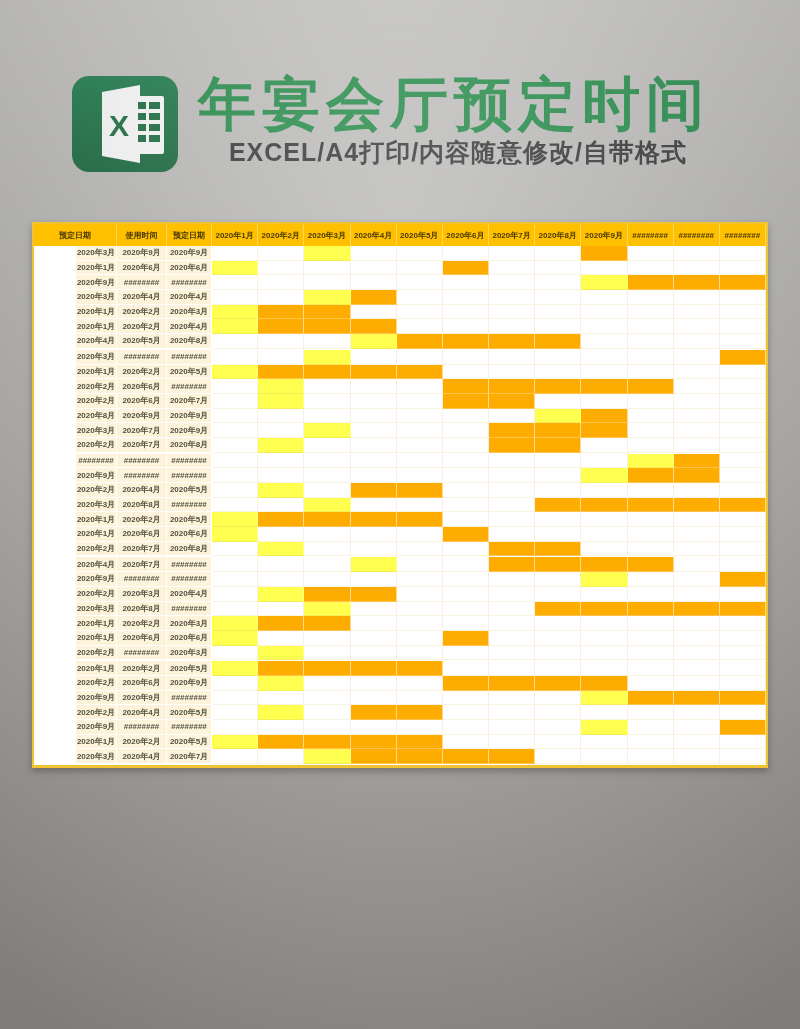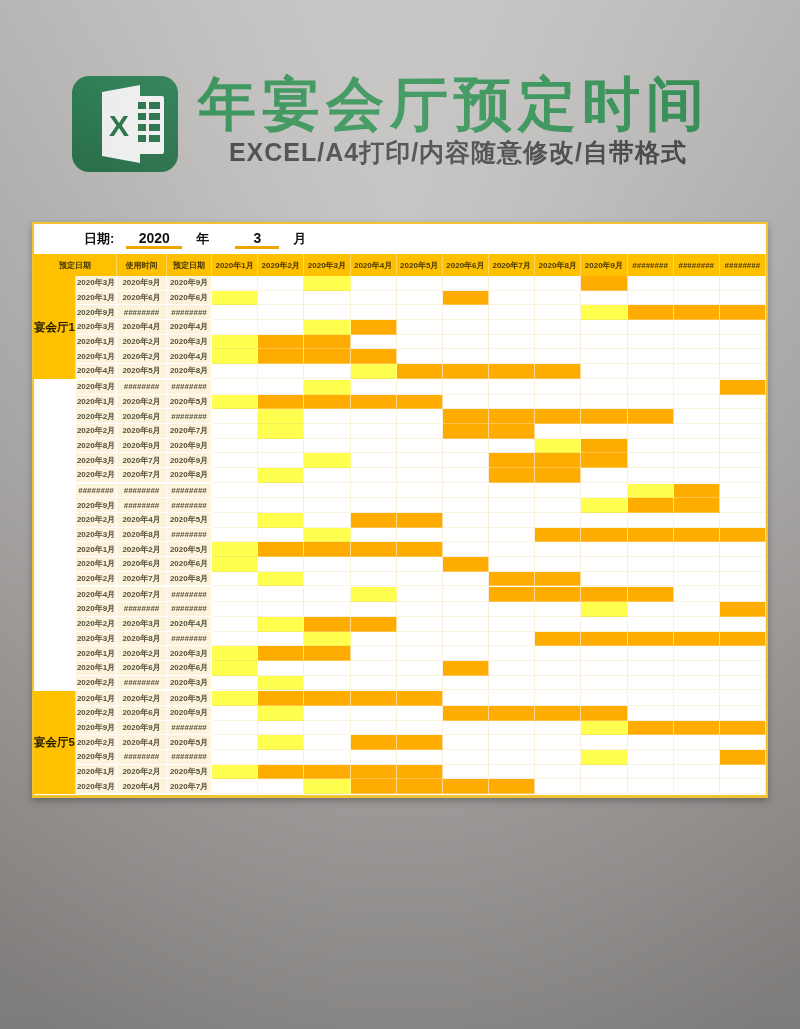--- a/index.html
+++ b/index.html
@@ -73,48 +73,40 @@
         <rect x="77" y="59" width="11" height="7"></rect>
     </g>
     <text x="47" y="60" font-size="30" font-weight="bold" fill="#1f7246" text-anchor="middle" font-family="Liberation Sans, DejaVu Sans, sans-serif">X</text>
   </svg>
 
   <div class="brand-title">年宴会厅预定时间</div>
   <div class="brand-subtitle">EXCEL/A4打印/内容随意修改/自带格式</div>
 
   <div class="card">
 
-    <div class="date-bar">
-      <span>日期:</span>
-      <span class="date-value">2020</span>
-      <span class="unit">年</span>
-      <span class="date-value month">3</span>
-      <span class="unit">月</span>
-    </div>
 
     <div class="grid-header">
         <div class="header-cell">预定日期</div>
         <div class="header-cell">使用时间</div>
         <div class="header-cell">预定日期</div>
         <div class="header-cell">2020年1月</div>
         <div class="header-cell">2020年2月</div>
         <div class="header-cell">2020年3月</div>
         <div class="header-cell">2020年4月</div>
         <div class="header-cell">2020年5月</div>
         <div class="header-cell">2020年6月</div>
         <div class="header-cell">2020年7月</div>
         <div class="header-cell">2020年8月</div>
         <div class="header-cell">2020年9月</div>
         <div class="header-cell">########</div>
         <div class="header-cell">########</div>
         <div class="header-cell">########</div>
       </div>
     <div>
         <div class="section">
-          <div class="hall-label" style="grid-row: 1 / span 7;">宴会厅1</div>
           <div class="date-cell" style="grid-area: 1 / 2;">2020年3月</div>
           <div class="date-cell" style="grid-area: 1 / 3;">2020年9月</div>
           <div class="date-cell" style="grid-area: 1 / 4;">2020年9月</div>
           <div class="month-cell" style="grid-area: 1 / 5;"></div>
           <div class="month-cell" style="grid-area: 1 / 6;"></div>
           <div class="month-cell mark" style="grid-area: 1 / 7;"></div>
           <div class="month-cell" style="grid-area: 1 / 8;"></div>
           <div class="month-cell" style="grid-area: 1 / 9;"></div>
           <div class="month-cell" style="grid-area: 1 / 10;"></div>
           <div class="month-cell" style="grid-area: 1 / 11;"></div>
@@ -529,21 +521,20 @@
           <div class="month-cell" style="grid-area: 7 / 9;"></div>
           <div class="month-cell" style="grid-area: 7 / 10;"></div>
           <div class="month-cell" style="grid-area: 7 / 11;"></div>
           <div class="month-cell" style="grid-area: 7 / 12;"></div>
           <div class="month-cell" style="grid-area: 7 / 13;"></div>
           <div class="month-cell" style="grid-area: 7 / 14;"></div>
           <div class="month-cell" style="grid-area: 7 / 15;"></div>
           <div class="month-cell" style="grid-area: 7 / 16;"></div>
         </div>
         <div class="section">
-          <div class="hall-label" style="grid-row: 1 / span 7;">宴会厅5</div>
           <div class="date-cell" style="grid-area: 1 / 2;">2020年1月</div>
           <div class="date-cell" style="grid-area: 1 / 3;">2020年2月</div>
           <div class="date-cell" style="grid-area: 1 / 4;">2020年5月</div>
           <div class="month-cell mark" style="grid-area: 1 / 5;"></div>
           <div class="month-cell bar" style="grid-area: 1 / 6;"></div>
           <div class="month-cell bar" style="grid-area: 1 / 7;"></div>
           <div class="month-cell bar" style="grid-area: 1 / 8;"></div>
           <div class="month-cell bar" style="grid-area: 1 / 9;"></div>
           <div class="month-cell" style="grid-area: 1 / 10;"></div>
           <div class="month-cell" style="grid-area: 1 / 11;"></div>

